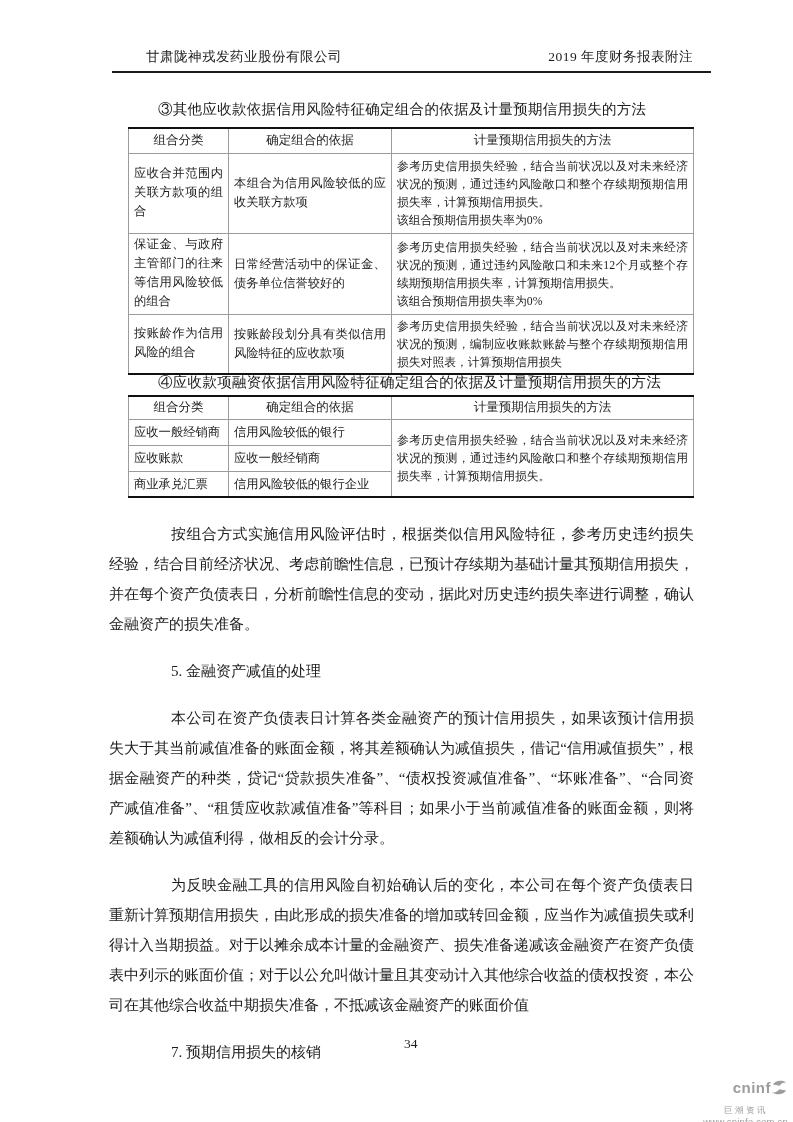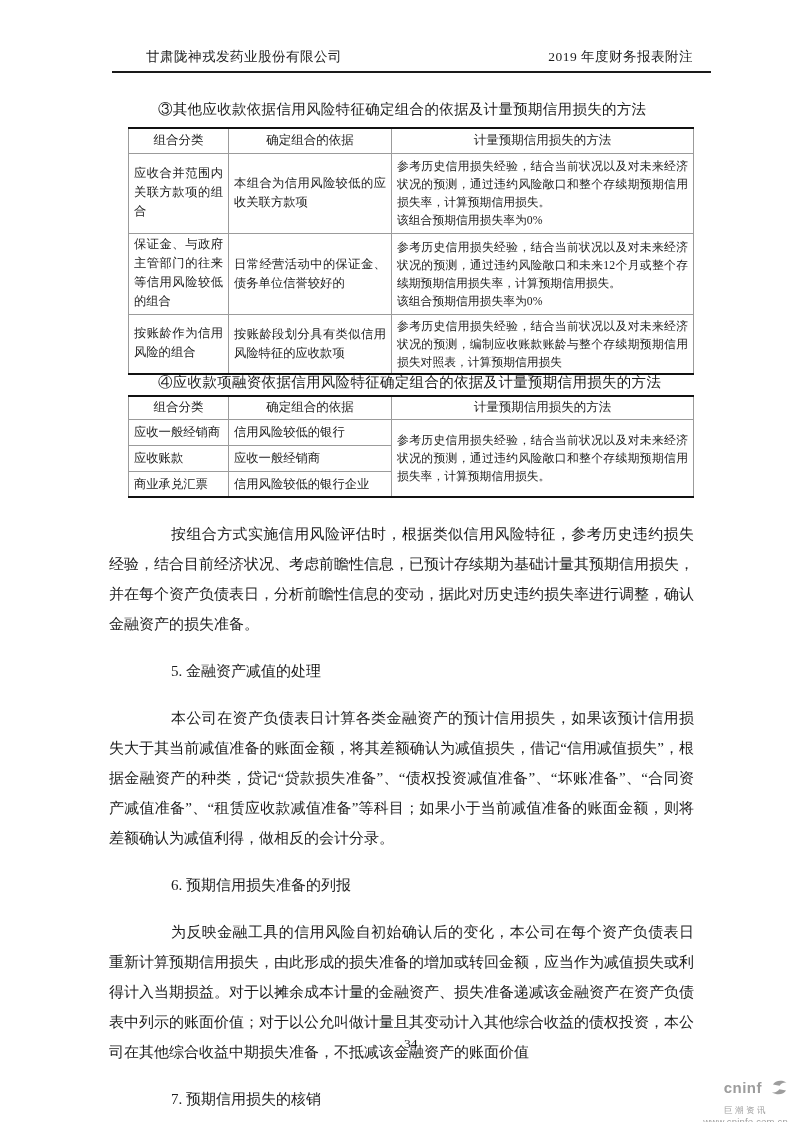--- a/index.html
+++ b/index.html
@@ -38,21 +38,21 @@
     font-size:15px;line-height:30px;
   }
   .bodytext p{margin:17px;text-align:justify;text-indent:62px;}
   .bodytext p.head-line{text-align:left;}
   
   .pageno{position:absolute;left:404px;top:1036px;font-size:13.5px;}
   .cninfo{
     position:absolute;right:5px;top:1079px;width:160px;text-align:right;
     color:#9d9d9d;font-family:"Liberation Sans","DejaVu Sans",sans-serif;line-height:1;
   }
-  .cninfo-row{display:flex;align-items:center;justify-content:flex-end;gap:9px;}
+  .cninfo-row{display:flex;align-items:center;justify-content:flex-end;gap:0;}
   .cninfo-word{font-size:15px;font-weight:bold;letter-spacing:.5px;}
   .cninfo-cn{font-size:8.5px;letter-spacing:2.5px;margin:10px 20px 2px 0;}
   .cninfo-url{font-size:9.5px;letter-spacing:.2px;}
 </style>
 </head>
 <body>
 
 <div class="page">
 
   <span class="hdr-company">甘肃陇神戎发药业股份有限公司</span>
@@ -130,21 +130,20 @@
         <td class="cat2">商业承兑汇票</td>
         <td class="basis2">信用风险较低的银行企业</td>
       </tr>
     </tbody>
   </table>
 
   <div class="bodytext">
     <p>按组合方式实施信用风险评估时，根据类似信用风险特征，参考历史违约损失经验，结合目前经济状况、考虑前瞻性信息，已预计存续期为基础计量其预期信用损失，并在每个资产负债表日，分析前瞻性信息的变动，据此对历史违约损失率进行调整，确认金融资产的损失准备。</p>
     <p class="head-line">5. 金融资产减值的处理</p>
     <p>本公司在资产负债表日计算各类金融资产的预计信用损失，如果该预计信用损失大于其当前减值准备的账面金额，将其差额确认为减值损失，借记“信用减值损失”，根据金融资产的种类，贷记“贷款损失准备”、“债权投资减值准备”、“坏账准备”、“合同资产减值准备”、“租赁应收款减值准备”等科目；如果小于当前减值准备的账面金额，则将差额确认为减值利得，做相反的会计分录。</p>
-    <p class="head-line">6. 预期信用损失准备的列报</p>
     <p>为反映金融工具的信用风险自初始确认后的变化，本公司在每个资产负债表日重新计算预期信用损失，由此形成的损失准备的增加或转回金额，应当作为减值损失或利得计入当期损益。对于以摊余成本计量的金融资产、损失准备递减该金融资产在资产负债表中列示的账面价值；对于以公允叫做计量且其变动计入其他综合收益的债权投资，本公司在其他综合收益中期损失准备，不抵减该金融资产的账面价值</p>
     <p class="head-line">7. 预期信用损失的核销</p>
   </div>
 
   <div class="pageno">34</div>
 
   <div class="cninfo">
     <div class="cninfo-row">
       <span class="cninfo-word">cninf</span>
       <svg width="17" height="17" viewBox="0 0 24 24" fill="#9d9d9d" xmlns="http://www.w3.org/2000/svg">

